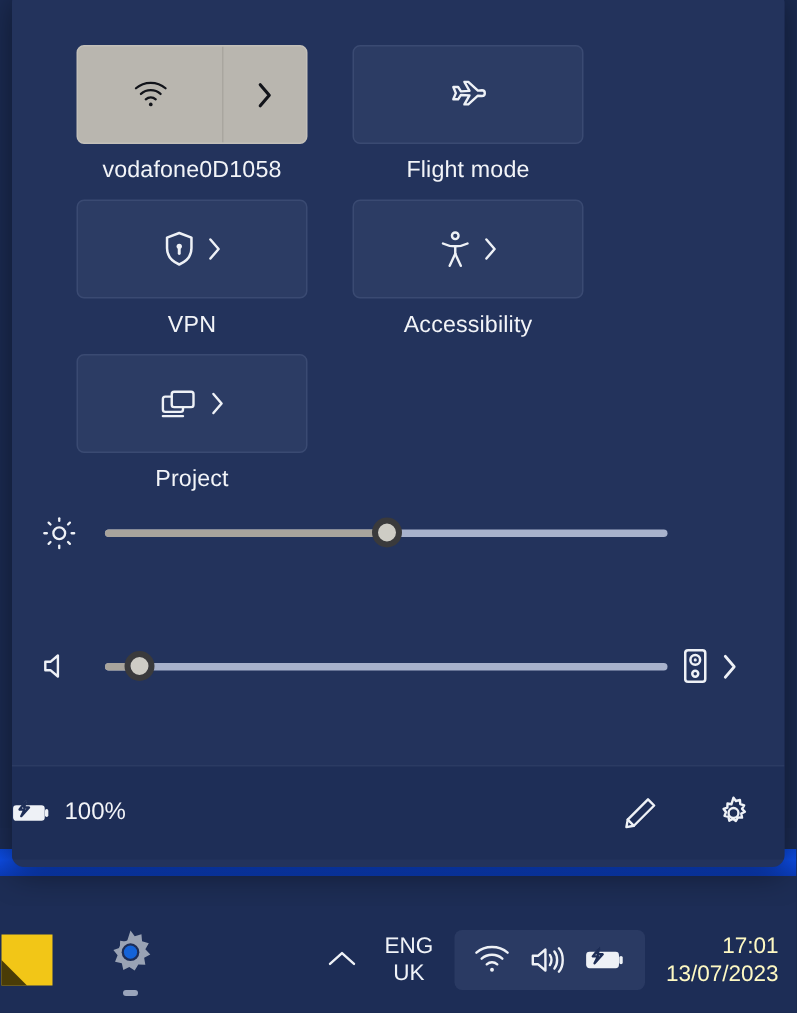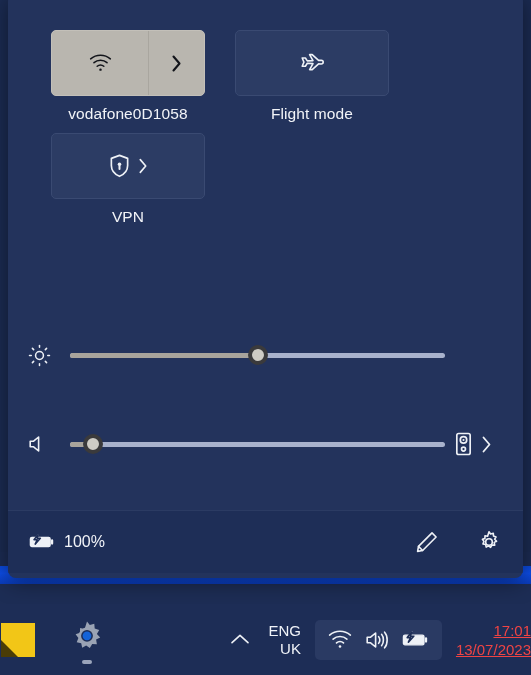--- a/index.html
+++ b/index.html
@@ -218,21 +218,20 @@
     height: 62px;
     background: #1e2e57;
     border-top: 1px solid #2b3b63;
     display: flex;
     align-items: center;
   }
   #battery-group {
     display: flex;
     align-items: center;
     gap: 9px;
-    margin-left: 21px;
   }
   #battery-pct {
     color: #f2f4f8;
     font-size: 16px;
   }
   #footer-actions {
     margin-left: auto;
     margin-right: 22px;
     display: flex;
     align-items: center;
@@ -297,39 +296,39 @@
   #tray-chevron {
     width: 40px;
     display: flex;
     align-items: center;
     justify-content: center;
   }
   #lang-indicator {
     color: #f0f3f8;
     font-size: 15px;
     line-height: 18px;
-    text-align: right;
+    text-align: center;
     padding: 0 8px;
   }
   #tray-icons {
     display: flex;
     align-items: center;
     gap: 13px;
     padding: 10px 13px;
     margin: 0 6px;
     background: #2a3a63;
     border-radius: 5px;
   }
   #clock {
-    color: #ef4444;
+    color: #fef9c3;
     font-size: 15px;
     line-height: 19px;
     text-align: right;
+    padding-right: 12px;
     padding-left: 8px;
-    text-decoration: underline;
   }
   .tb-ico {
     display: block;
     stroke: #eef1f6;
     fill: none;
     stroke-width: 1.6;
     stroke-linecap: round;
     stroke-linejoin: round;
   }
 </style>
@@ -397,21 +396,61 @@
               <span>
                 <svg class="chev" width="10" height="16" viewBox="0 0 11 17">
                   <path d="M2.5 1.5 L8.5 8.5 L2.5 15.5"></path>
                 </svg>
               </span>
             </div>
           </div>
           <div class="tile-label">VPN</div>
         </div>
 
-
+        <div class="tile-cell">
+          <div class="tile single">
+            <div class="tile-inner">
+              <span>
+                <svg class="ico" width="21" height="25" viewBox="0 0 20 25">
+                  <circle cx="10" cy="3.2" r="2.2"></circle>
+                  <path d="M1.8 8.3 C4.4 9.6 7.1 10.2 10 10.2 C12.9 10.2 15.6 9.6 18.2 8.3"></path>
+                  <path d="M10 10.2 V15.2"></path>
+                  <path d="M10 15.2 L6.3 23.2"></path>
+                  <path d="M10 15.2 L13.7 23.2"></path>
+                </svg>
+              </span>
+              <span>
+                <svg class="chev" width="10" height="16" viewBox="0 0 11 17">
+                  <path d="M2.5 1.5 L8.5 8.5 L2.5 15.5"></path>
+                </svg>
+              </span>
+            </div>
+          </div>
+          <div class="tile-label">Accessibility</div>
+        </div>
+
+        <div class="tile-cell">
+          <div class="tile single">
+            <div class="tile-inner">
+              <span>
+                <svg class="ico" width="26" height="22" viewBox="0 0 26 22">
+                  <rect x="8.5" y="3.2" width="14.5" height="10.2" rx="1.6"></rect>
+                  <path d="M8.5 6.4 H4.2 C3.3 6.4 2.6 7.1 2.6 8.0 V15.0 C2.6 15.9 3.3 16.6 4.2 16.6 H14.4 C15.3 16.6 16.0 15.9 16.0 15.0 V13.4"></path>
+                  <path d="M2.6 19.4 H16.0"></path>
+                </svg>
+              </span>
+              <span>
+                <svg class="chev" width="10" height="16" viewBox="0 0 11 17">
+                  <path d="M2.5 1.5 L8.5 8.5 L2.5 15.5"></path>
+                </svg>
+              </span>
+            </div>
+          </div>
+          <div class="tile-label">Project</div>
+        </div>
 
       </div>
 
       <div class="slider-row" id="slider-brightness">
         <div class="slider-ico-box">
           <svg class="ico" width="23" height="23" viewBox="0 0 24 24">
             <circle cx="12" cy="12" r="4.1"></circle>
             <path d="M12 1.6 V3.4"></path>
               <path d="M12 20.6 V22.4"></path>
             <path d="M1.6 12 H3.4"></path>

